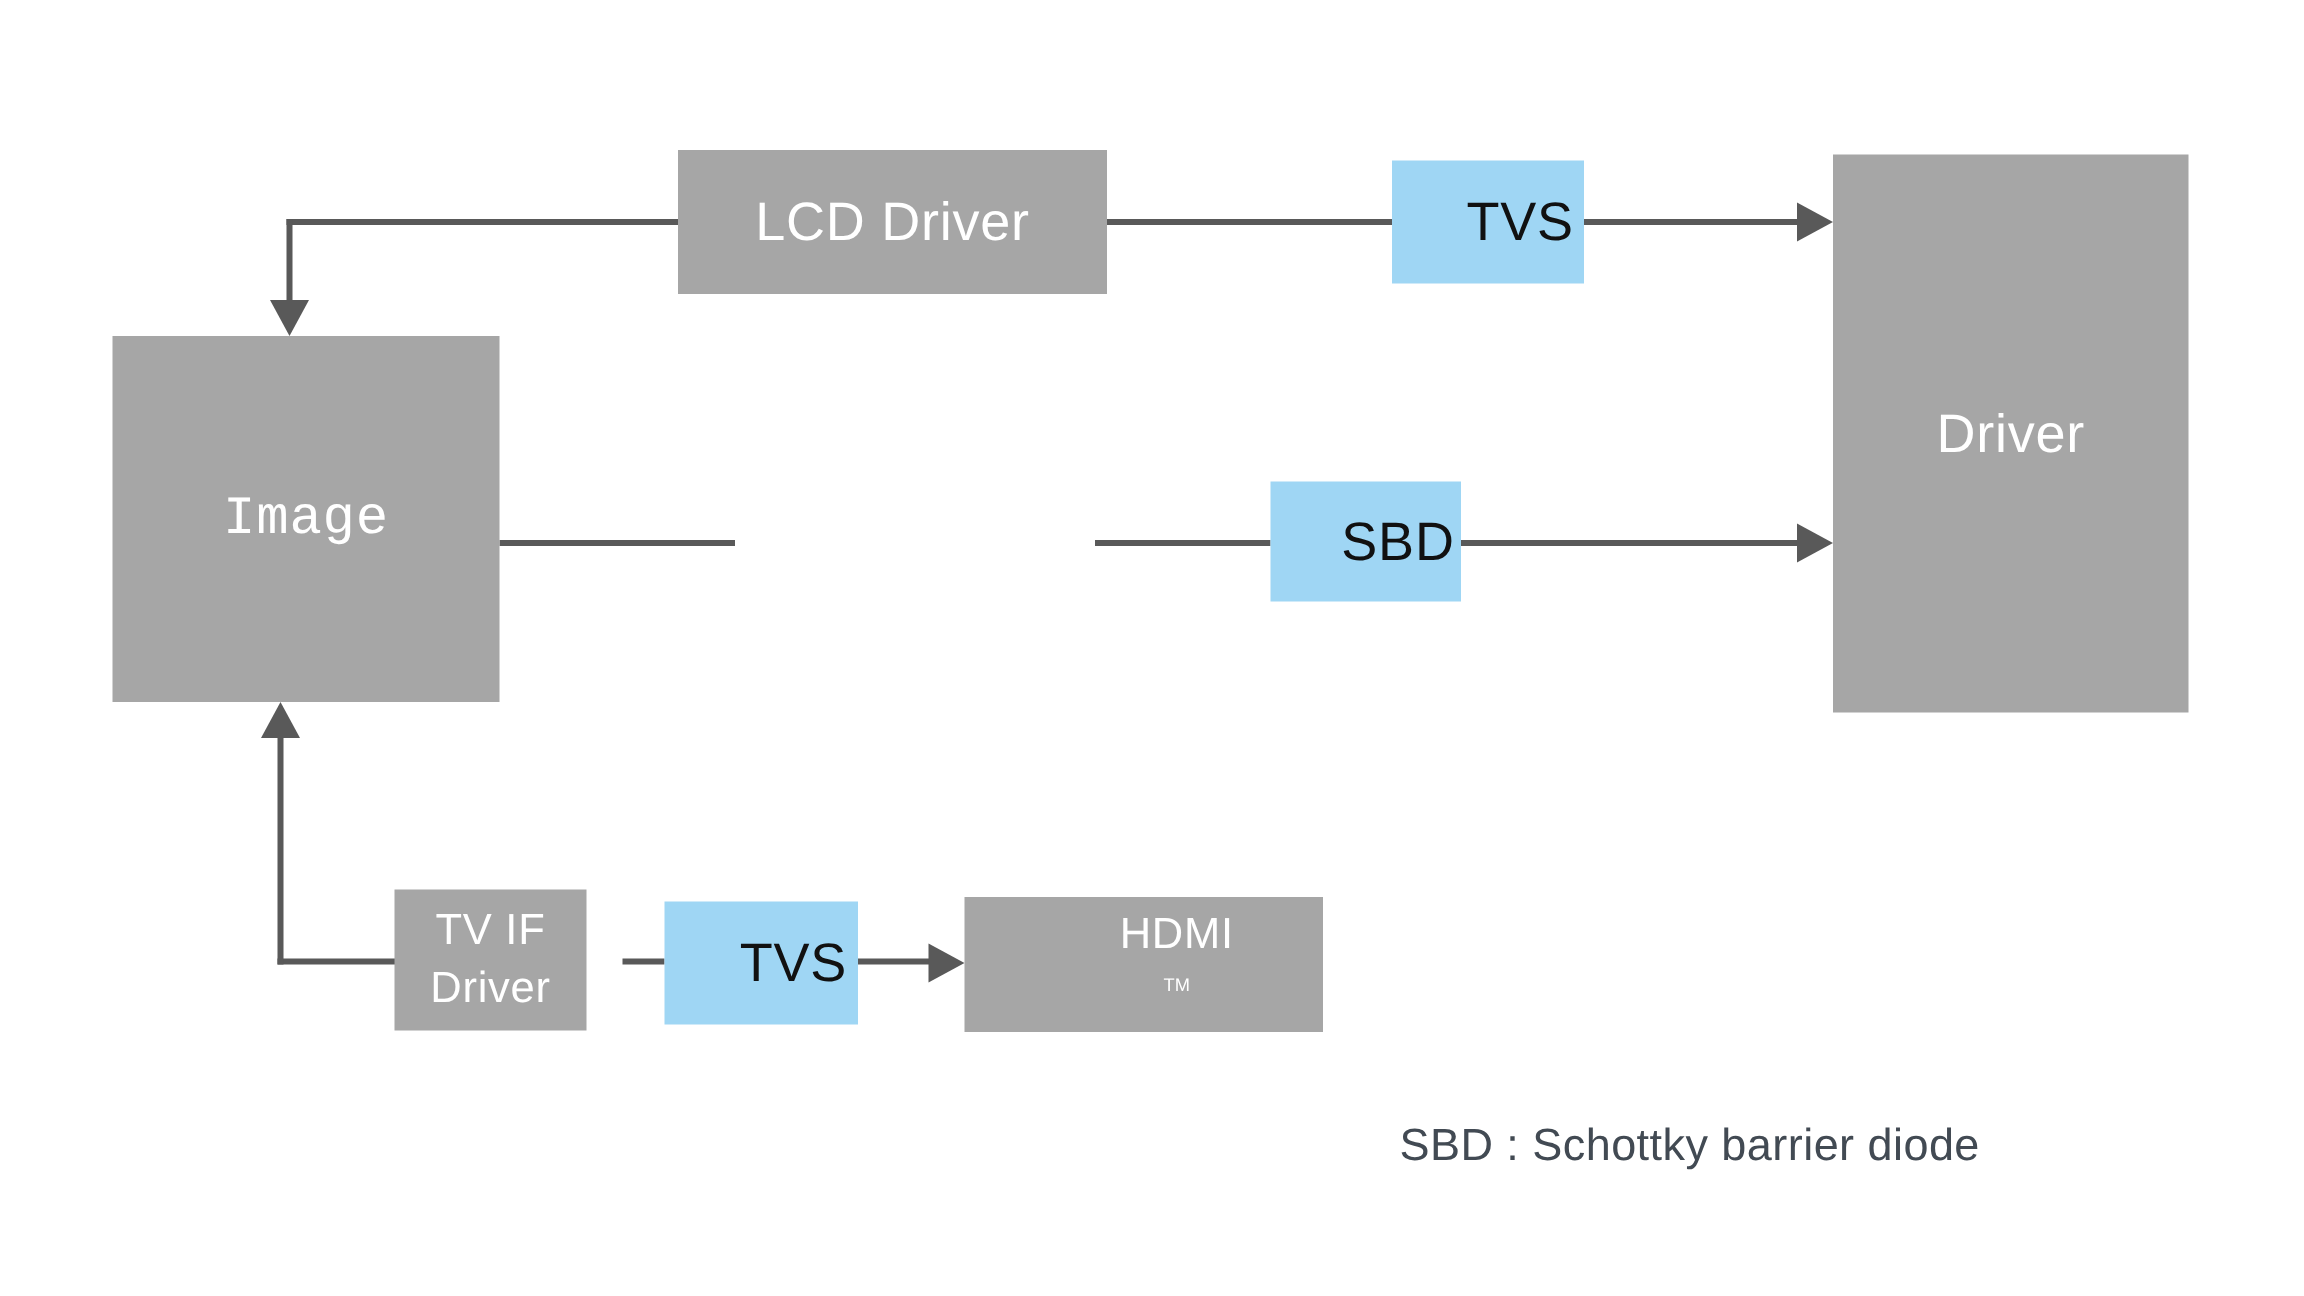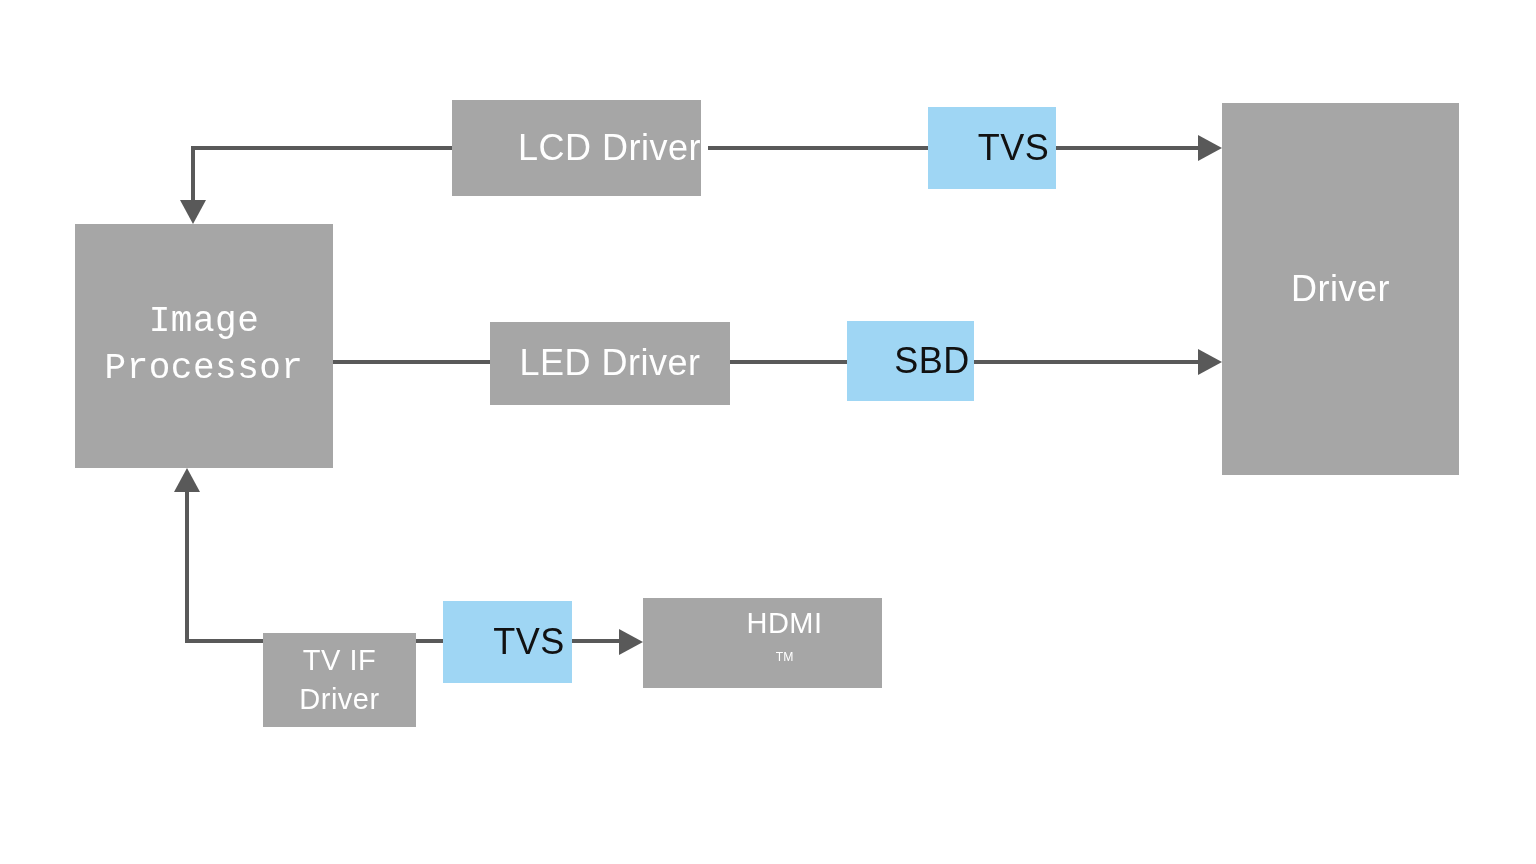--- a/index.html
+++ b/index.html
@@ -33,26 +33,26 @@
     color: var(--color-box-text-dark, #111111);
     padding-left: 43px;
   }
   .label-lg { font-size: 36px; letter-spacing: 0.5px; line-height: 1.3; }
   .label-sm { font-size: 29px; letter-spacing: 0.5px; line-height: 1.35; }
   .label span { display: block; }
   .label sup { font-size: 0.42em; vertical-align: super; letter-spacing: 0; }
 
   
   .n-image-processor { left: 75px;   top: 224px; width: 258px; height: 244px; font-family: Liberation Mono, monospace; }
-  .n-lcd-driver      { left: 452px;  top: 100px; width: 249px; height: 96px; justify-content: flex-end;  }
+  .n-lcd-driver      { left: 452px;  top: 100px; width: 286px; height: 96px;  }
   .n-tvs-top         { left: 928px;  top: 107px; width: 128px; height: 82px;  }
   .n-display         { left: 1222px; top: 103px; width: 237px; height: 372px; }
   .n-led-driver      { left: 490px;  top: 322px; width: 240px; height: 83px;  }
   .n-sbd             { left: 847px;  top: 321px; width: 127px; height: 80px;  }
-  .n-tv-if-bridge    { left: 263px;  top: 593px; width: 153px; height: 94px; margin-top: 40px;  }
+  .n-tv-if-bridge    { left: 263px;  top: 593px; width: 128px; height: 94px;  }
   .n-tvs-bottom      { left: 443px;  top: 601px; width: 129px; height: 82px;  }
   .n-hdmi-connector  { left: 643px;  top: 598px; width: 239px; height: 90px; padding-left: 44px;  }
 
   
   .line { position: absolute; background: var(--color-line, #595959); }
   .c-lcd-elbow-h   { left: 191px;  top: 146px; width: 261px; height: 4px; }
   .c-lcd-elbow-v   { left: 191px;  top: 146px; width: 4px;   height: 56px; }
   .c-lcd-to-tvs    { left: 708px;  top: 146px; width: 220px; height: 4px; }
   .c-tvs-to-disp   { left: 1056px; top: 146px; width: 144px; height: 4px; }
   .c-proc-to-led   { left: 333px;  top: 360px; width: 157px; height: 4px; }
@@ -116,39 +116,35 @@
   <div class="line c-bridge-elbow-h"></div>
   <div class="line c-bridge-elbow-v"></div>
   <div class="ah ah-up a-into-proc-bot"></div>
   <div class="line c-bridge-to-tvs"></div>
   <div class="line c-tvs-to-hdmi"></div>
   <div class="ah ah-right a-into-hdmi"></div>
 
   <div class="node gray n-image-processor">
     <div class="label label-lg">
       <span>Image</span>
-      <span>Processor</span>
     </div>
   </div>
 
   <div class="node gray n-lcd-driver">
     <div class="label label-lg">LCD Driver</div>
   </div>
 
   <div class="node blue n-tvs-top">
     <div class="label label-lg">TVS</div>
   </div>
 
   <div class="node gray n-display">
     <div class="label label-lg">Driver</div>
   </div>
 
-  <div class="node gray n-led-driver">
-    <div class="label label-lg">LED Driver</div>
-  </div>
 
   <div class="node blue n-sbd">
     <div class="label label-lg">SBD</div>
   </div>
 
   <div class="node gray n-tv-if-bridge">
     <div class="label label-sm">
       <span>TV IF</span>
       <span>Driver</span>
     </div>
@@ -157,14 +153,15 @@
   <div class="node blue n-tvs-bottom">
     <div class="label label-lg">TVS</div>
   </div>
 
   <div class="node gray n-hdmi-connector">
     <div class="label label-sm">
       <span><span>HDMI</span><sup>TM</sup></span>
     </div>
   </div>
 
+  <div class="caption">SBD : Schottky barrier diode</div>
 
 </div>
 
 </body></html>

